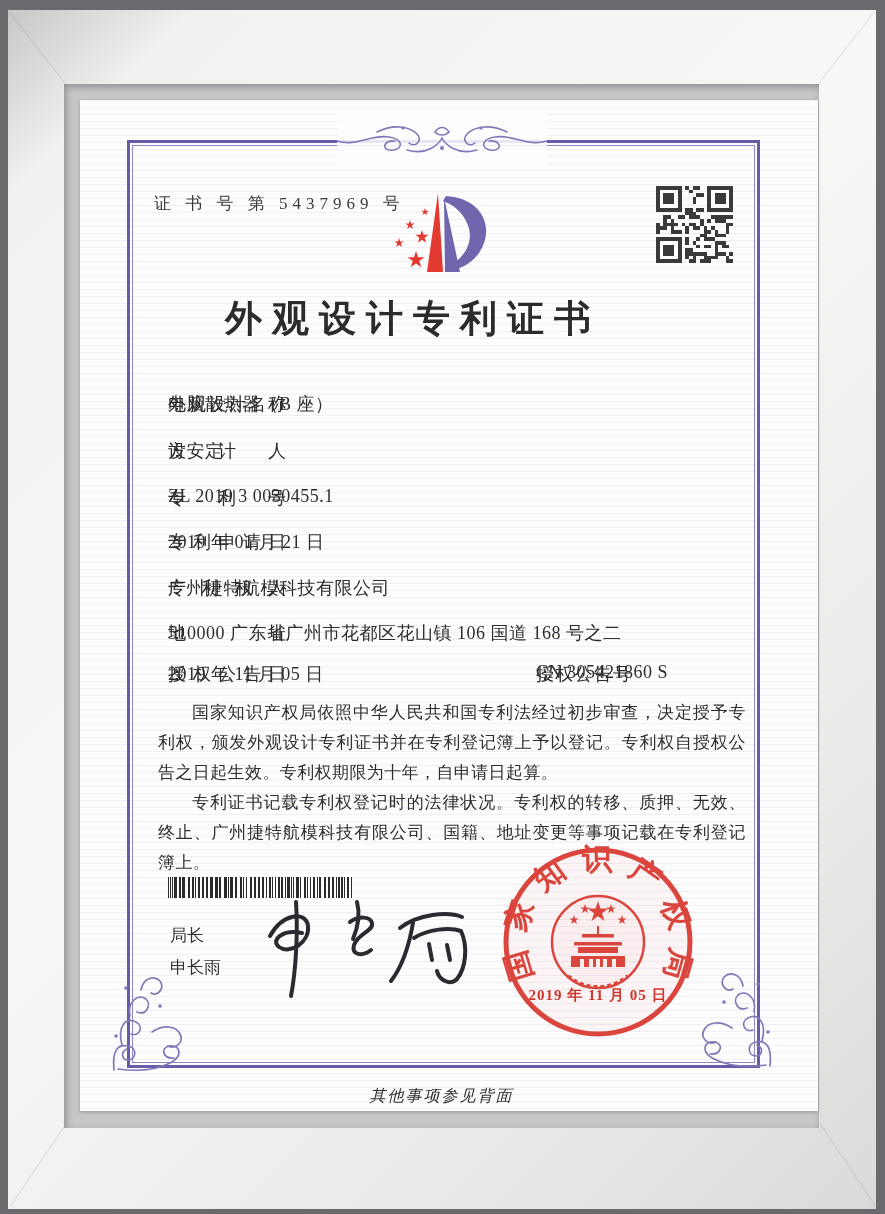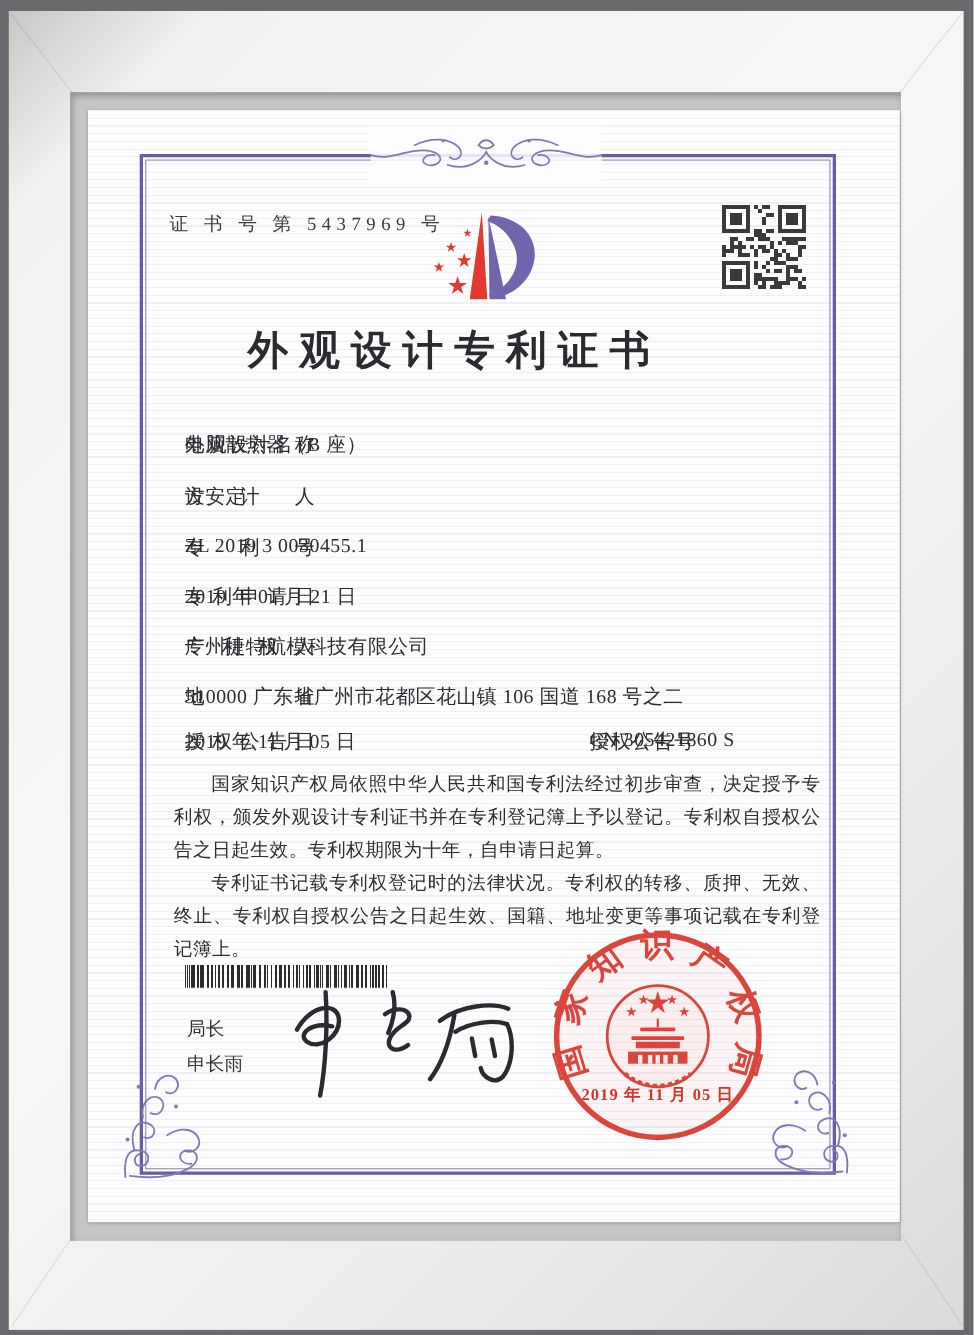--- a/index.html
+++ b/index.html
@@ -303,21 +303,21 @@
       <span class="fvalue">2019 年 11 月 05 日</span>
     <span class="grant-no">
         <span class="flabel" style="width:95px">授权公告号</span>
         <span class="fcolon">：</span>
         <span class="fvalue">CN 305421860 S</span>
       </span>
   </div>
 
   <div class="paras">
     <p>国家知识产权局依照中华人民共和国专利法经过初步审查，决定授予专利权，颁发外观设计专利证书并在专利登记簿上予以登记。专利权自授权公告之日起生效。专利权期限为十年，自申请日起算。</p>
-    <p>专利证书记载专利权登记时的法律状况。专利权的转移、质押、无效、终止、专利权自授权公告之日起生效、国籍、地址变更等事项记载在专利登记簿上。</p>
+    <p>专利证书记载专利权登记时的法律状况。专利权的转移、质押、无效、终止、广州捷特航模科技有限公司、国籍、地址变更等事项记载在专利登记簿上。</p>
   </div>
 
   <svg class="barcode" viewBox="0 0 186 21" preserveAspectRatio="none" style="shape-rendering:crispEdges">
     <g id="bar-g" fill="#2b2b2b">
         <rect x="0" y="0" width="1" height="21"></rect>
         <rect x="2" y="0" width="1" height="21"></rect>
         <rect x="4" y="0" width="1" height="21"></rect>
         <rect x="6" y="0" width="3" height="21"></rect>
         <rect x="11" y="0" width="2" height="21"></rect>
         <rect x="14" y="0" width="3" height="21"></rect>
@@ -408,14 +408,15 @@
       <rect x="-18" y="17" width="4" height="8" fill="#fdecea"></rect>
       <rect x="-9" y="17" width="4" height="8" fill="#fdecea"></rect>
       <rect x="-2" y="17" width="4" height="8" fill="#fdecea"></rect>
       <rect x="5" y="17" width="4" height="8" fill="#fdecea"></rect>
       <rect x="14" y="17" width="4" height="8" fill="#fdecea"></rect>
     </g>
   </svg>
 
   <div class="seal-date">2019 年 11 月 05 日</div>
 
+  <div class="back-note">其他事项参见背面</div>
 
 </div>
 
 </body></html>

